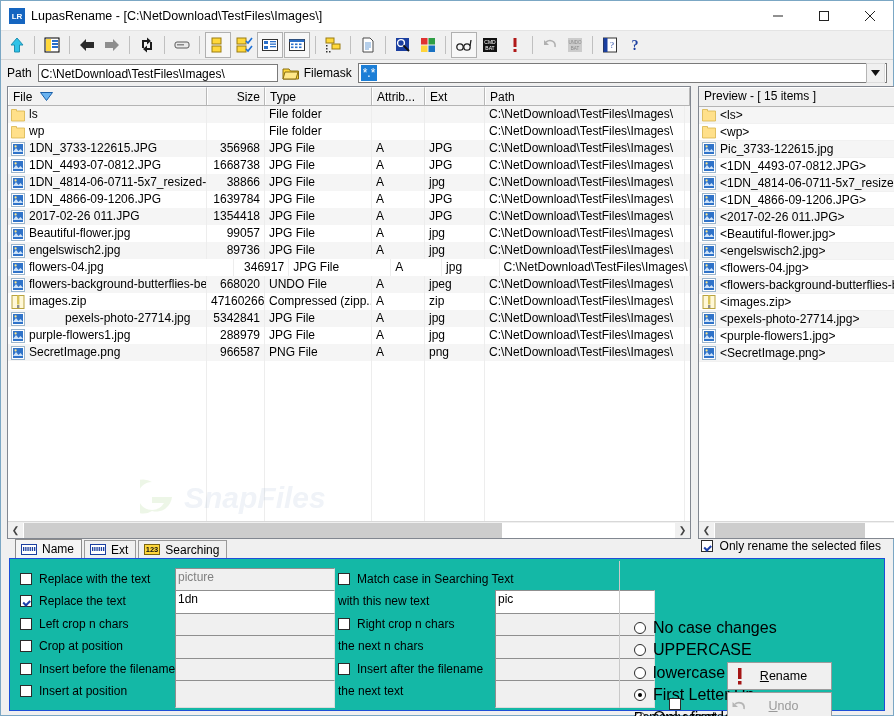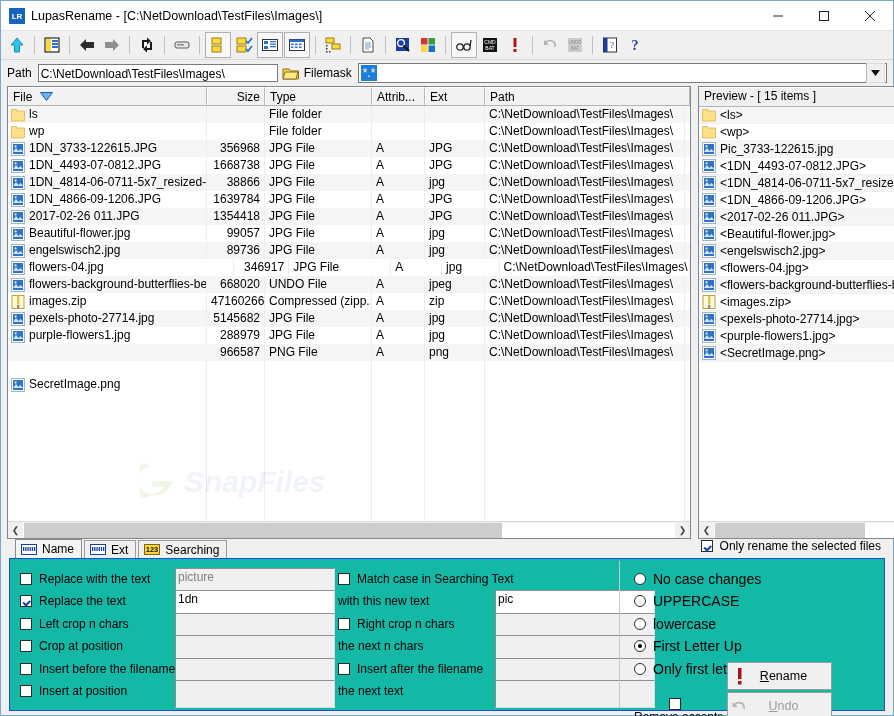--- a/index.html
+++ b/index.html
@@ -110,21 +110,21 @@
     white-space:nowrap;overflow:hidden;padding:0 4px;
     border-right:1px solid #ededed;height:17px;
   }
   .cell.right{text-align:right;}
   .cell.c-file{display:flex;align-items:center;padding-left:3px;}
   .ficon{width:14px;height:14px;flex:0 0 14px;margin-right:4px;}
   
   .emptyrow{display:flex;height:17px;}
   .emptycell{box-sizing:border-box;border-right:1px solid #ededed;height:17px;}
   .watermark{
-    position:absolute;left:132px;top:352px;width:240px;height:46px;
+    position:absolute;left:132px;top:368px;width:240px;height:46px;
     pointer-events:none;opacity:.5;
   }
   
   .hscroll{
     height:16px;flex:0 0 16px;background:#f0f0f0;display:flex;align-items:center;
     border-top:1px solid #d8d8d8;
   }
   .sbtn{width:15px;height:15px;display:flex;align-items:center;justify-content:center;font-size:9px;color:#444;}
   .strack{flex:1;height:15px;background:#fff;position:relative;}
   .sthumb{position:absolute;top:0;left:1px;height:15px;background:#cdcdcd;}
@@ -162,21 +162,21 @@
   .ck{display:flex;align-items:center;position:absolute;font-size:12px;white-space:nowrap;}
   .box{
     width:12px;height:12px;flex:0 0 12px;margin-right:7px;box-sizing:border-box;
     border:1px solid #2b2b2b;background:#fff;position:relative;
   }
   .box.checked::after{
     content:"";position:absolute;left:2px;top:4px;width:5px;height:2.5px;
     border-left:2px solid #1a3ea8;border-bottom:2px solid #1a3ea8;
     transform:rotate(-45deg);
   }
-  .rd{display:flex;align-items:center;position:absolute;font-size:14px;white-space:nowrap;}
+  .rd{display:flex;align-items:center;position:absolute;font-size:16px;white-space:nowrap;margin-top:48px;}
   .circ{
     width:12px;height:12px;flex:0 0 12px;margin-right:7px;box-sizing:border-box;
     border:1px solid #2b2b2b;border-radius:50%;background:#fff;position:relative;
   }
   .circ.sel::after{
     content:"";position:absolute;left:3px;top:3px;width:4px;height:4px;border-radius:50%;background:#000;
   }
   .inp{
     position:absolute;height:28px;box-sizing:border-box;
     border-top:1px solid #8f8f8f;border-left:1px solid #8f8f8f;
@@ -621,30 +621,30 @@
                 </svg></span>
               <span>images.zip</span>
             </div>
             <div class="cell right" style="width: 58px;">47160266</div>
             <div class="cell" style="width: 107px;">Compressed (zipp...</div>
             <div class="cell" style="width: 53px;">A</div>
             <div class="cell" style="width: 60px;">zip</div>
             <div class="cell" style="width: 200px;">C:\NetDownload\TestFiles\Images\</div>
           </div>
           <div class="row alt">
-            <div class="cell c-file" style="width: 199px;">
+            <div class="cell c-file" style="width: 199px; gap: 36px;">
               <span class="ficon"><svg width="14" height="14" viewBox="0 0 14 14">
                   <rect x="0.5" y="0.5" width="13" height="13" fill="#fff" stroke="#9bb5cc"></rect>
                   <rect x="2" y="2" width="10" height="10" fill="#2f73c9"></rect>
                   <path d="M2 10 l3-4 l2.5 3 l2-2 l2.5 3 z" fill="#cfe3f7"></path>
                   <circle cx="4.6" cy="4.4" r="1.1" fill="#ffe98a"></circle>
                 </svg></span>
               <span>pexels-photo-27714.jpg</span>
             </div>
-            <div class="cell right" style="width: 58px;">5145682</div>
+            <div class="cell right" style="width: 58px;">5342841</div>
             <div class="cell" style="width: 107px;">JPG File</div>
             <div class="cell" style="width: 53px;">A</div>
             <div class="cell" style="width: 60px;">jpg</div>
             <div class="cell" style="width: 200px;">C:\NetDownload\TestFiles\Images\</div>
           </div>
           <div class="row">
             <div class="cell c-file" style="width: 199px;">
               <span class="ficon"><svg width="14" height="14" viewBox="0 0 14 14">
                   <rect x="0.5" y="0.5" width="13" height="13" fill="#fff" stroke="#9bb5cc"></rect>
                   <rect x="2" y="2" width="10" height="10" fill="#2f73c9"></rect>
@@ -653,21 +653,21 @@
                 </svg></span>
               <span>purple-flowers1.jpg</span>
             </div>
             <div class="cell right" style="width: 58px;">288979</div>
             <div class="cell" style="width: 107px;">JPG File</div>
             <div class="cell" style="width: 53px;">A</div>
             <div class="cell" style="width: 60px;">jpg</div>
             <div class="cell" style="width: 200px;">C:\NetDownload\TestFiles\Images\</div>
           </div>
           <div class="row alt">
-            <div class="cell c-file" style="width: 199px; margin-top: 32px;">
+            <div class="cell c-file" style="width: 199px;">
               <span class="ficon"><svg width="14" height="14" viewBox="0 0 14 14">
                   <rect x="0.5" y="0.5" width="13" height="13" fill="#fff" stroke="#9bb5cc"></rect>
                   <rect x="2" y="2" width="10" height="10" fill="#2f73c9"></rect>
                   <path d="M2 10 l3-4 l2.5 3 l2-2 l2.5 3 z" fill="#cfe3f7"></path>
                   <circle cx="4.6" cy="4.4" r="1.1" fill="#ffe98a"></circle>
                 </svg></span>
               <span>SecretImage.png</span>
             </div>
             <div class="cell right" style="width: 58px;">966587</div>
             <div class="cell" style="width: 107px;">PNG File</div>

